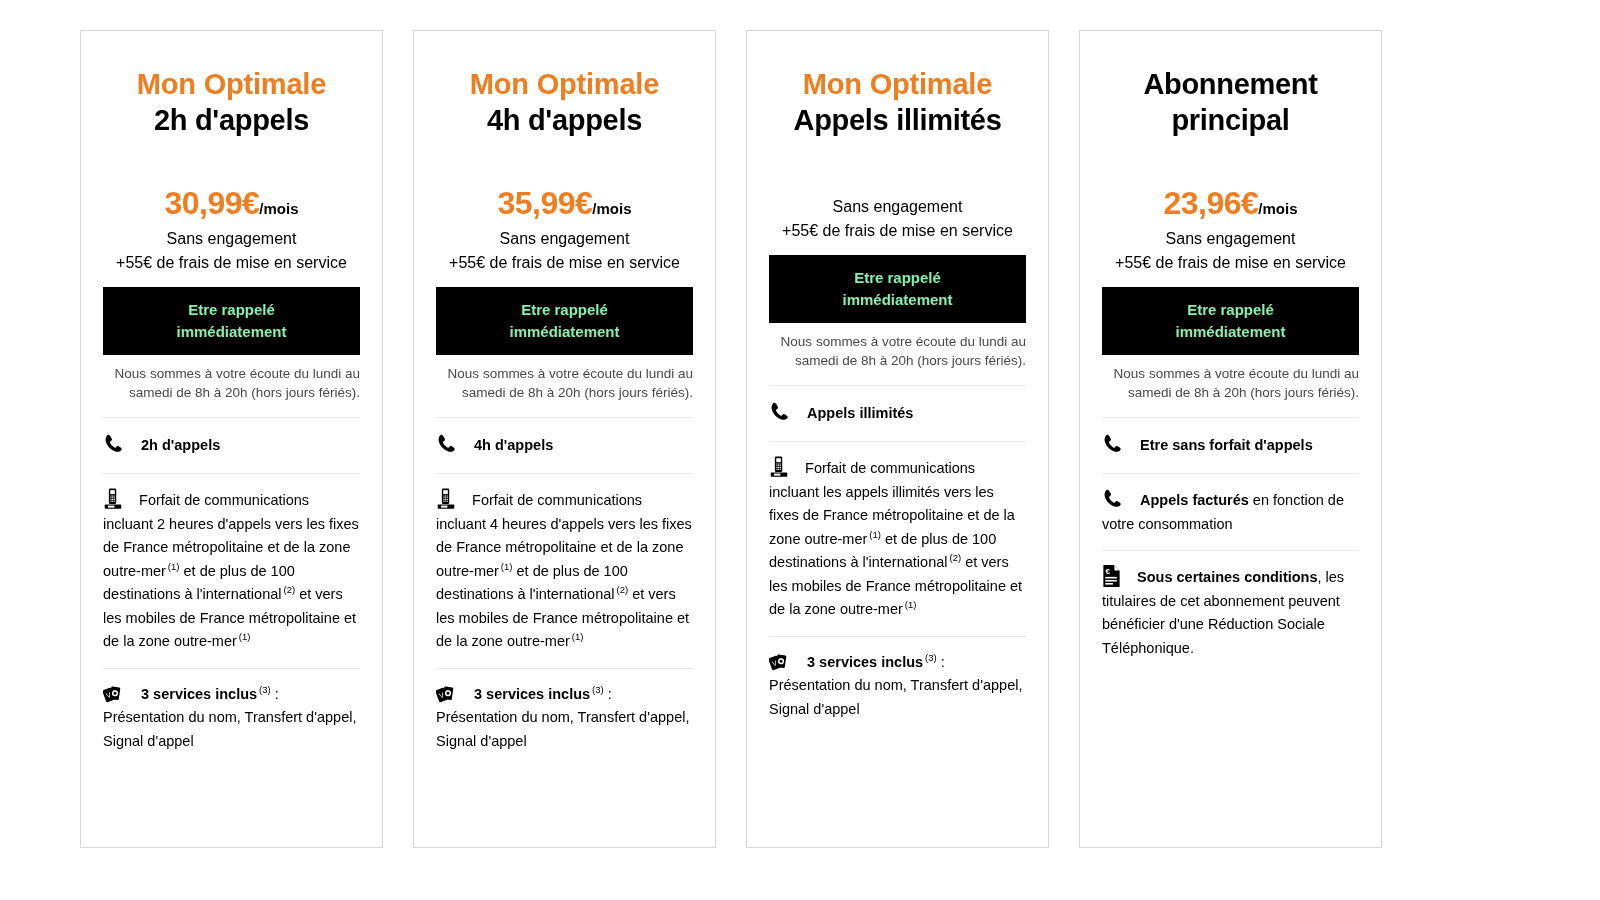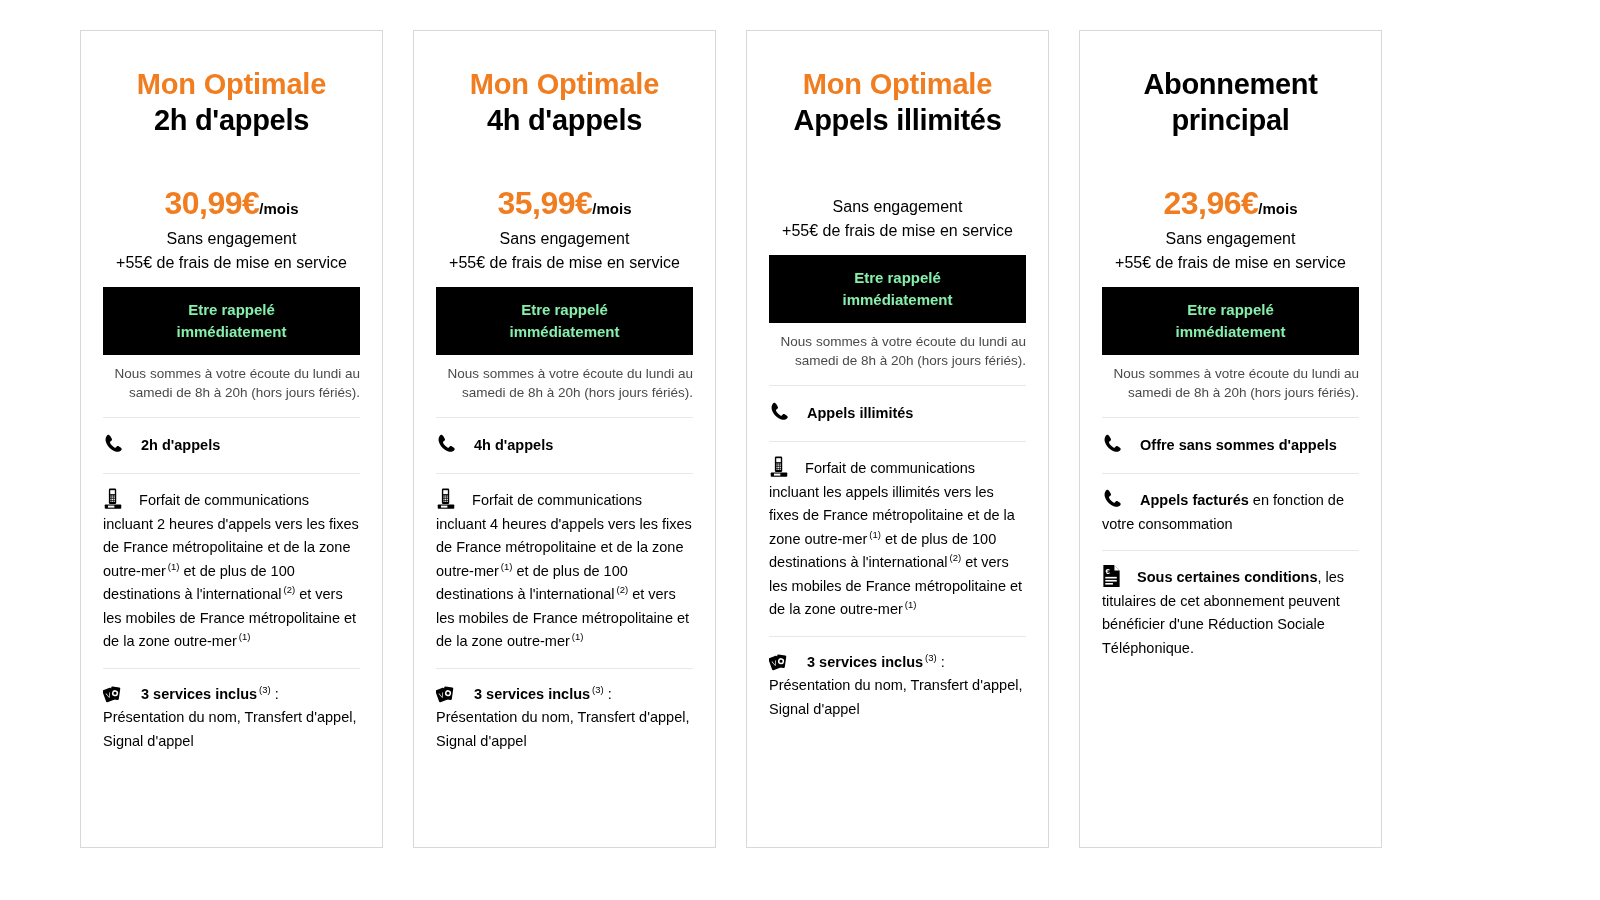--- a/index.html
+++ b/index.html
@@ -419,21 +419,21 @@
         <div>samedi de 8h à 20h (hors jours fériés).</div>
       </div>
 
       <hr class="divider">
       <div class="feature headline">
         <span class="ico">
           <svg width="22" height="22" viewBox="0 0 24 24" aria-hidden="true">
             <path fill="#000" d="M6.6 2.2c-.9-.5-2 .1-2.6 1C2.8 5 2.4 7.4 3.3 10c1 3 3.2 5.9 6 7.9 2.6 1.9 5.4 2.9 7.6 2.6 1.4-.2 2.8-1 3.3-2.1.4-.9.2-1.8-.6-2.3l-2.5-1.6c-.7-.4-1.6-.3-2.1.3l-1 1.1c-.3.3-.7.4-1.1.2-1-.5-2.1-1.3-3.1-2.4-1-1.1-1.7-2.2-2.1-3.2-.2-.4 0-.8.3-1.1l1.2-.9c.6-.5.8-1.4.4-2.1L7.9 3.3c-.3-.5-.8-.9-1.3-1.1z"></path>
           </svg>
         </span>
-        <span class="feat-strong">Offre sans sommes d'appels</span>
+        <span class="feat-strong">Etre sans forfait d'appels</span>
       </div>
 
       <hr class="divider">
       <div class="feature">
         <span class="ico">
           <svg width="22" height="22" viewBox="0 0 24 24" aria-hidden="true">
             <path fill="#000" d="M6.6 2.2c-.9-.5-2 .1-2.6 1C2.8 5 2.4 7.4 3.3 10c1 3 3.2 5.9 6 7.9 2.6 1.9 5.4 2.9 7.6 2.6 1.4-.2 2.8-1 3.3-2.1.4-.9.2-1.8-.6-2.3l-2.5-1.6c-.7-.4-1.6-.3-2.1.3l-1 1.1c-.3.3-.7.4-1.1.2-1-.5-2.1-1.3-3.1-2.4-1-1.1-1.7-2.2-2.1-3.2-.2-.4 0-.8.3-1.1l1.2-.9c.6-.5.8-1.4.4-2.1L7.9 3.3c-.3-.5-.8-.9-1.3-1.1z"></path>
           </svg>
         </span>
         <span class="feat-strong">Appels facturés</span><span> en fonction de votre consommation</span>

